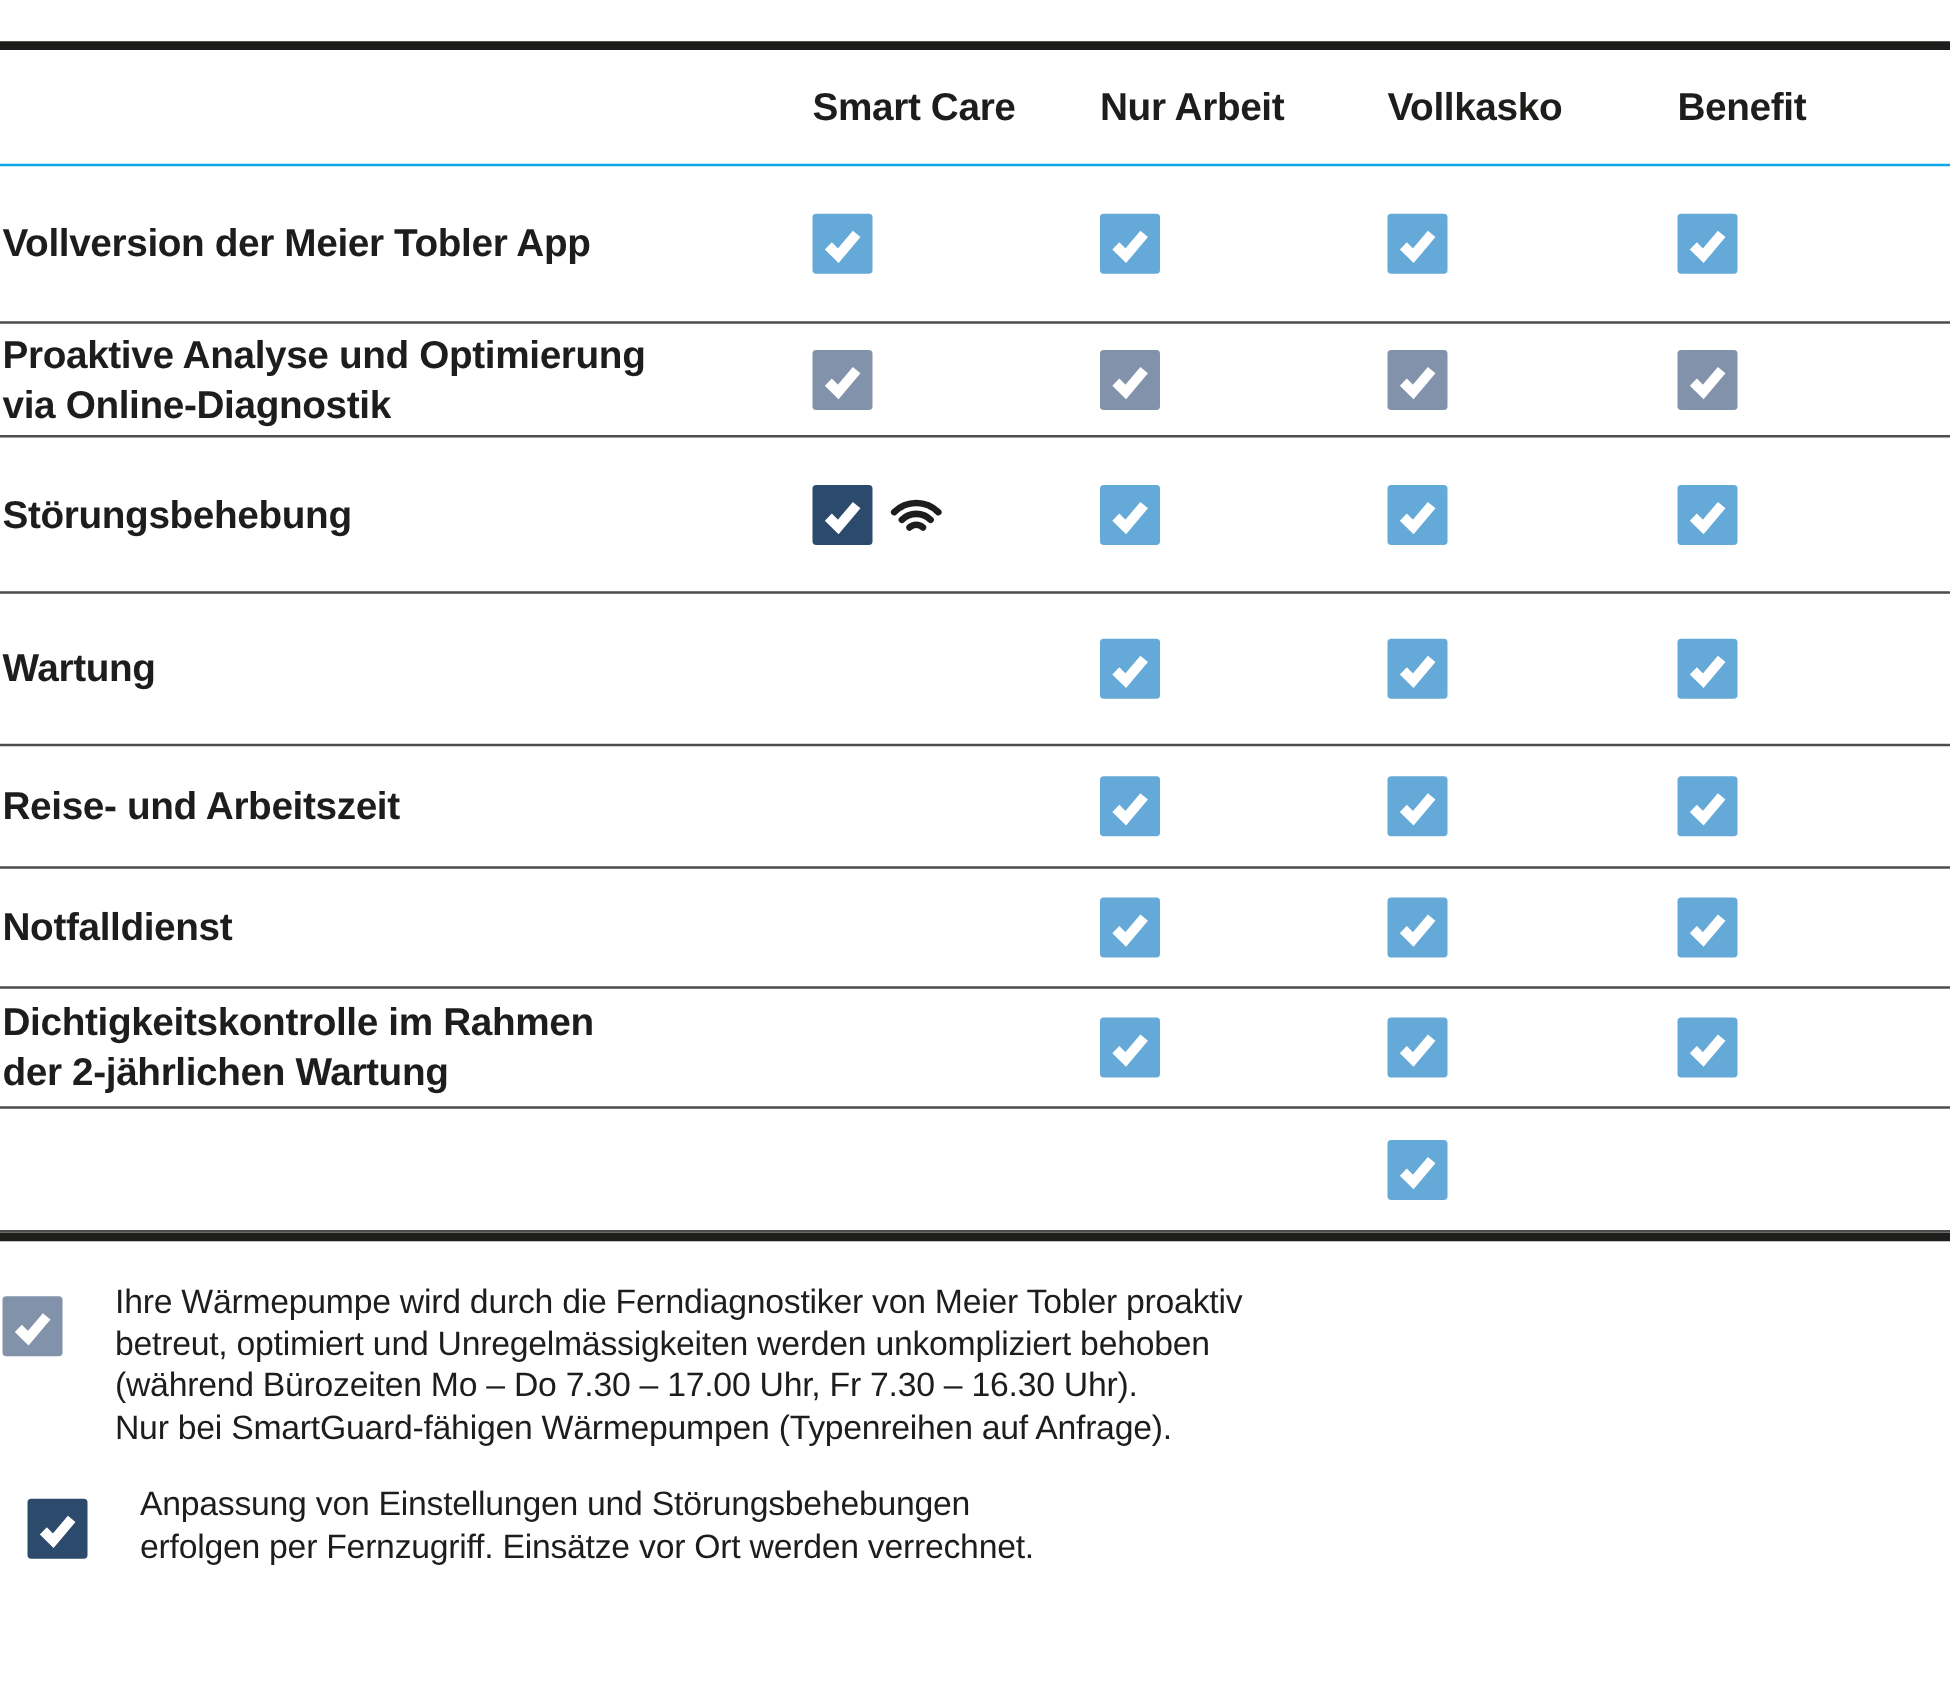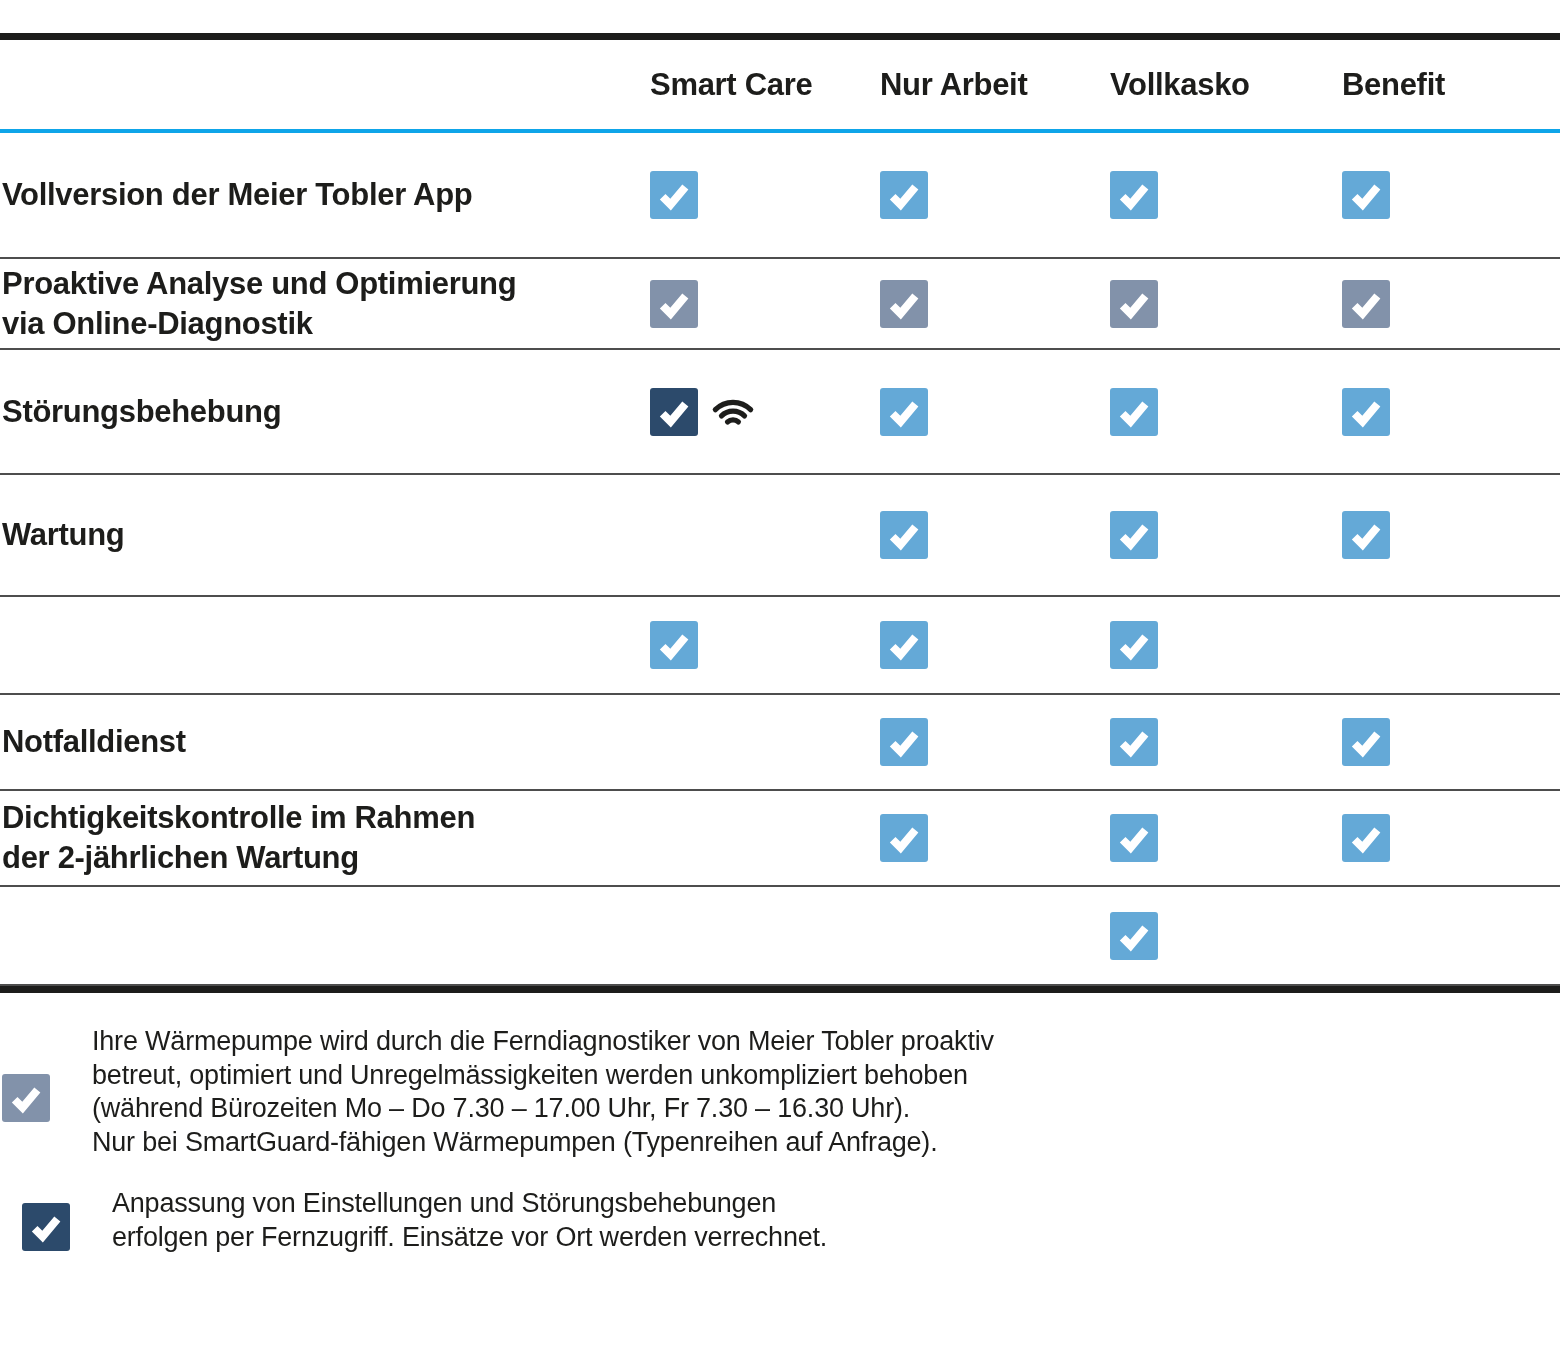--- a/index.html
+++ b/index.html
@@ -18,21 +18,21 @@
     border-bottom:7px solid #1D1D1B;
   }
   .grid-row{
     display:grid;
     grid-template-columns:650px 230px 230px 232px 1fr;
     align-items:center;
     box-sizing:border-box;
   }
   .header-row{
     height:93px;
-    border-bottom:4px solid #0ea5e9;
+    border-bottom:2px solid #0ea5e9;
   }
   .col-head{
     font-size:31px;
     font-weight:bold;
     letter-spacing:-0.3px;
     white-space:nowrap;
   }
   .row{ border-bottom:2px solid #4D4D4D; }
   #rows .row:nth-child(1){height:126px}
   #rows .row:nth-child(2){height:91px}
@@ -66,21 +66,21 @@
     flex:0 0 auto;
   }
   .wifi{
     display:inline-flex;
     align-items:center;
   }
   
   .footnotes{ padding-left:2px; }
   .footnote{
     display:flex;
-    align-items:center;
+    align-items:flex-start;
     gap:42px;
   }
   .footnote-1{ margin-top:32px; }
   .footnote-2{ margin-top:28px;margin-left:20px; }
   .legend-box{ margin-top:12px; }
   .footnote-text{
     font-size:27px;
     line-height:33.5px;
     white-space:pre-line;
     letter-spacing:-0.2px;
@@ -222,20 +222,21 @@
           </div>
           <div class="cell">
             <span class="checkbox" style="background-color: rgb(100, 169, 215);">
               <svg viewBox="0 0 24 24" width="34" height="34" aria-hidden="true">
                 <path d="M4 13.2 L9.6 18.8 L20 6.4" fill="none" stroke="#FFFFFF" stroke-width="5.6" stroke-linecap="butt" stroke-linejoin="miter"></path>
               </svg>
             </span>
           </div>
         </div>
         <div class="grid-row row">
+          <div class="label">Reise- und Arbeitszeit</div>
           <div class="cell"></div>
           <div class="cell">
             <span class="checkbox" style="background-color: rgb(100, 169, 215);">
               <svg viewBox="0 0 24 24" width="34" height="34" aria-hidden="true">
                 <path d="M4 13.2 L9.6 18.8 L20 6.4" fill="none" stroke="#FFFFFF" stroke-width="5.6" stroke-linecap="butt" stroke-linejoin="miter"></path>
               </svg>
             </span>
           </div>
           <div class="cell">
             <span class="checkbox" style="background-color: rgb(100, 169, 215);">

